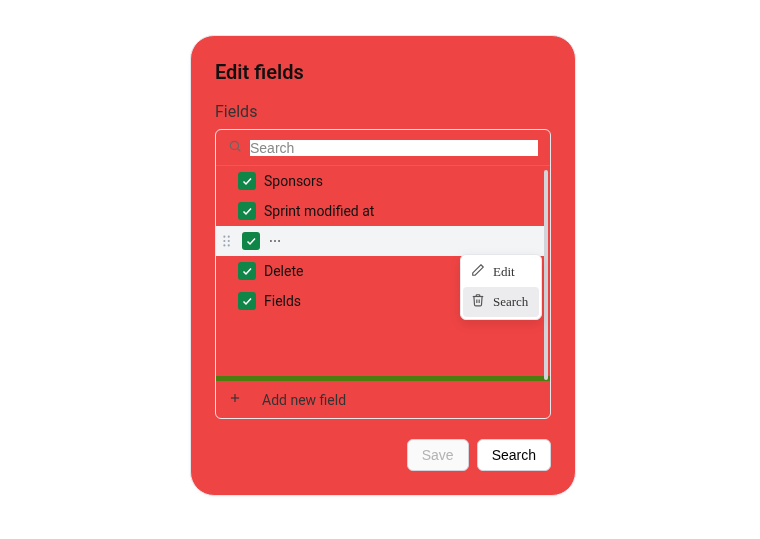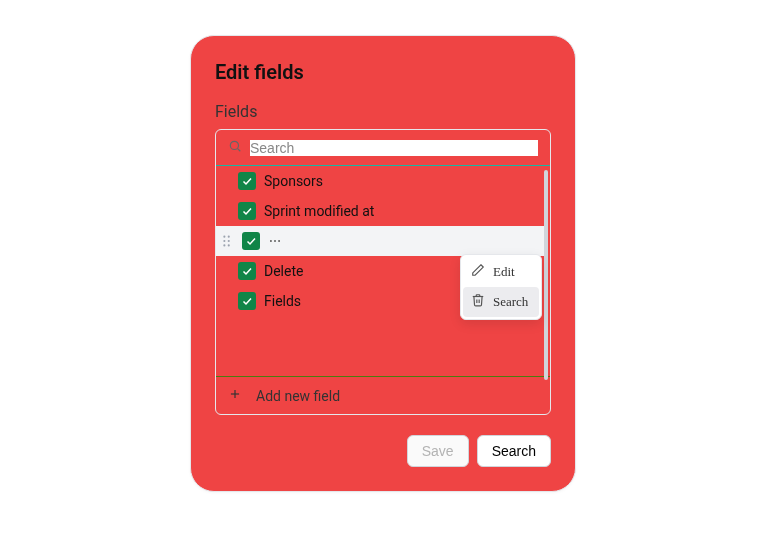--- a/index.html
+++ b/index.html
@@ -128,23 +128,23 @@
       color: #333;
       border-radius: 4px;
       cursor: pointer;
     }
     .dropdown-item.hover {
       background: #ececef;
     }
     .add-row {
       display: flex;
       align-items: center;
-      gap: 14px;
+      gap: 20px;
       padding: 10px 12px;
-      border-top: 1px solid #4d7c0f;
+      border-top: 5px solid #4d7c0f;
       font-size: 14px;
       color: #333;
       cursor: pointer;
     }
     .footer {
       display: flex;
       justify-content: flex-end;
       gap: 8px;
       margin-top: 20px;
     }

